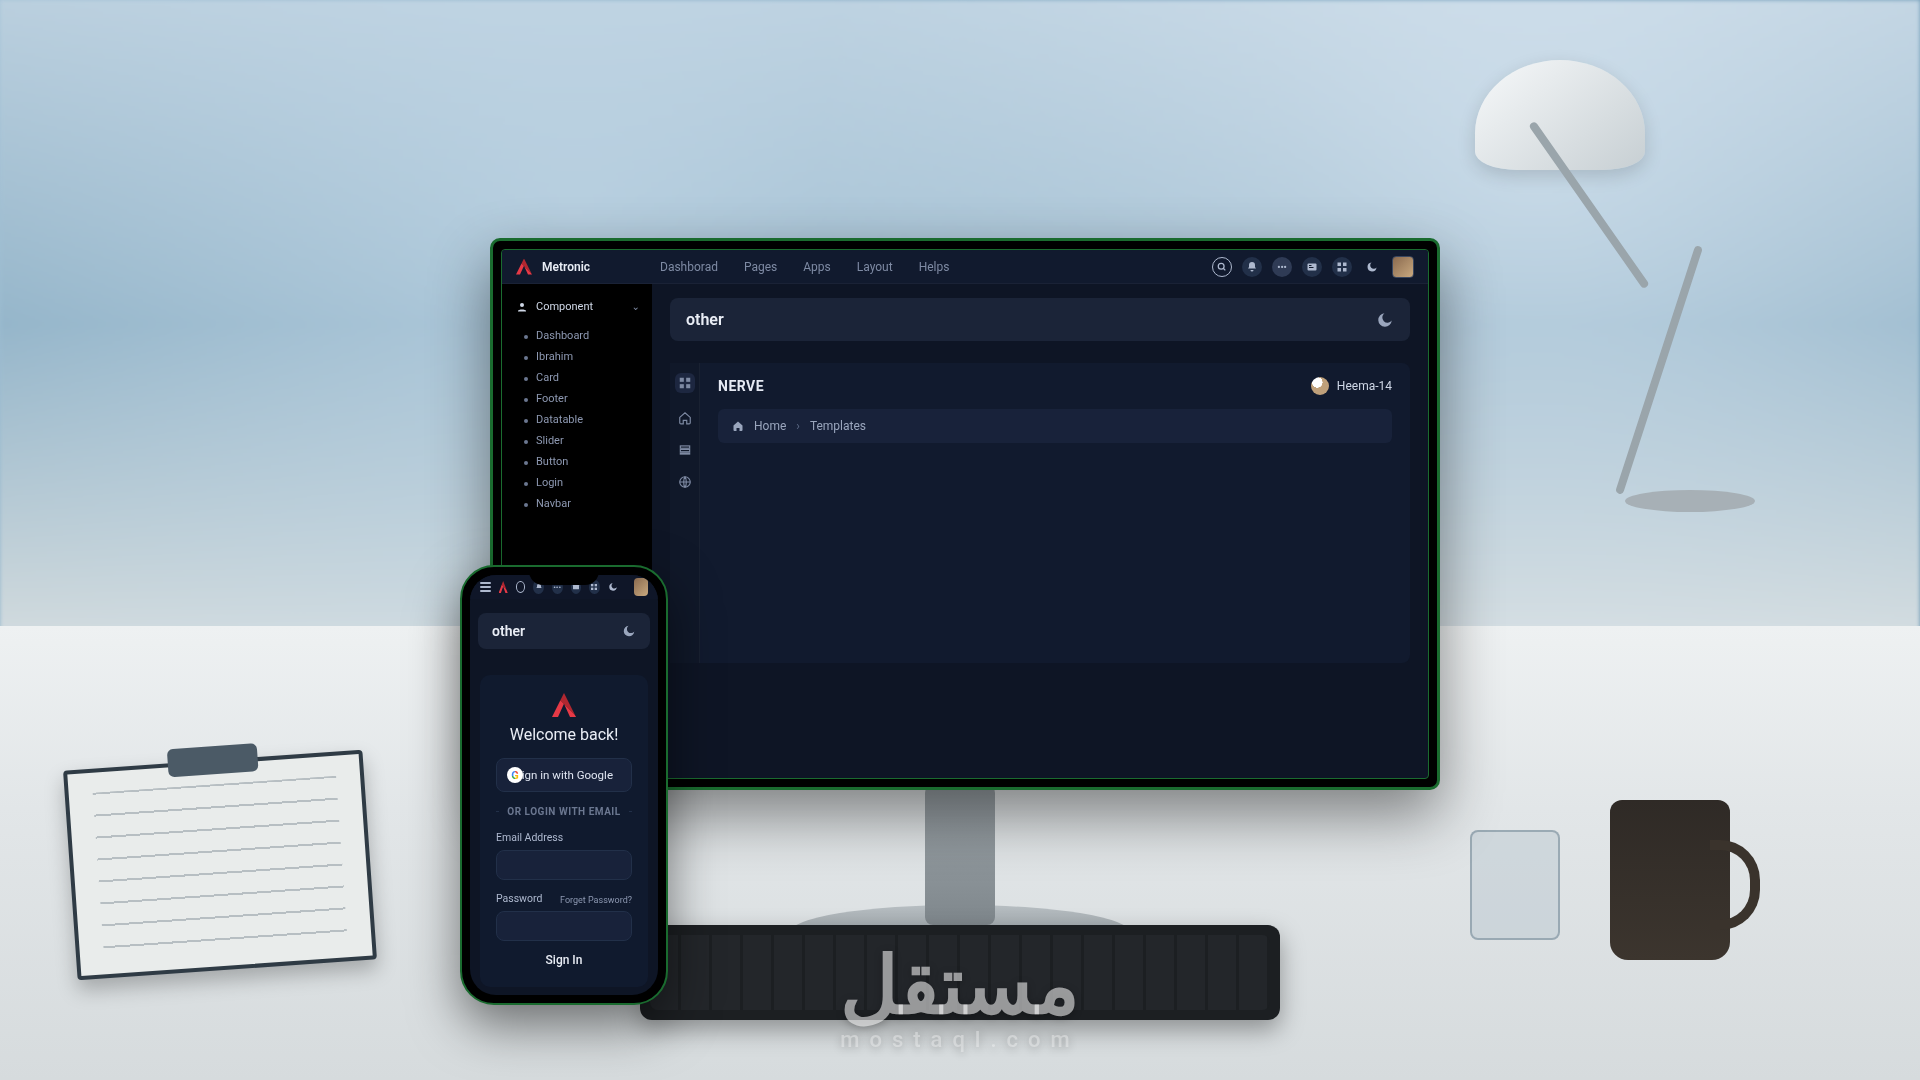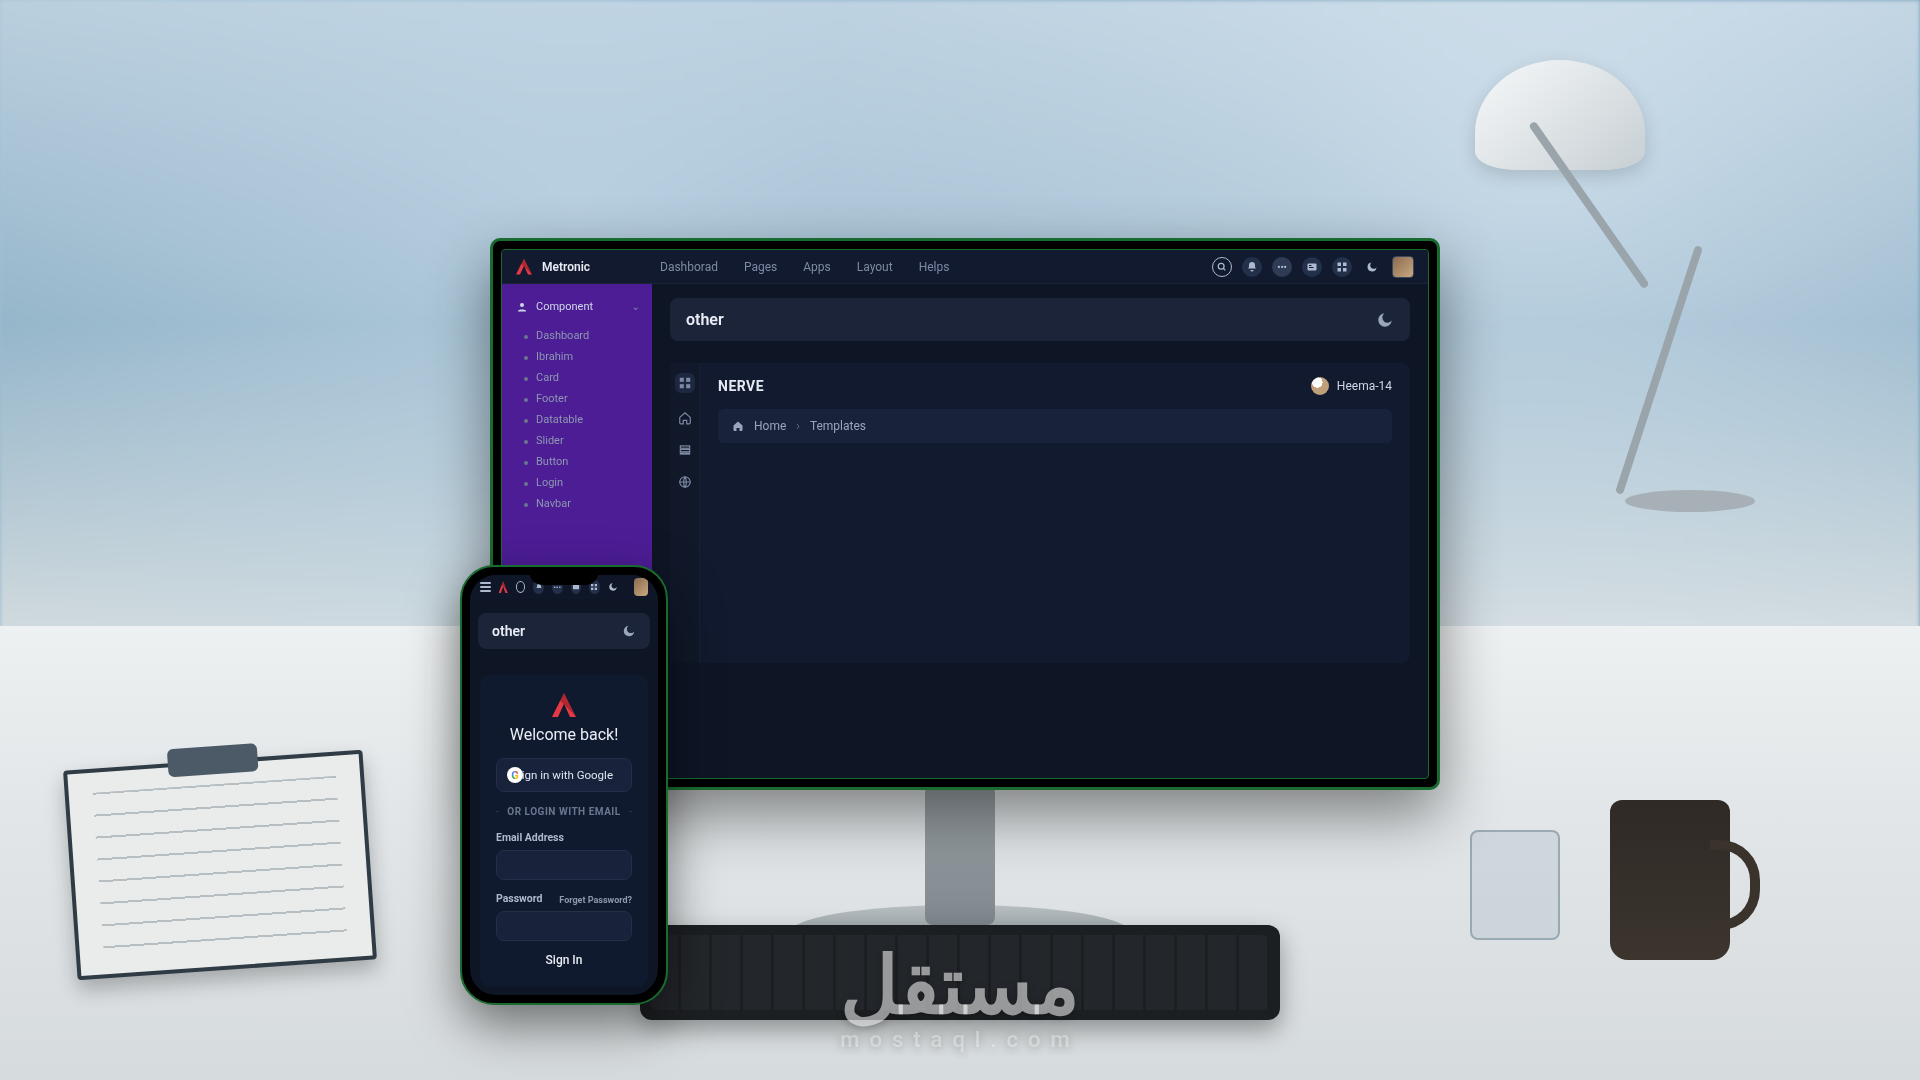--- a/index.html
+++ b/index.html
@@ -75,21 +75,21 @@
   .d-iconbtn {
     width:20px; height:20px; border-radius:50%; background:#223049; display:flex; align-items:center; justify-content:center; color:#aeb9cf; font-size:11px; cursor:pointer;
   }
   .d-iconbtn.search { background:transparent; border:1.5px solid #aeb9cf; }
   .d-iconbtn.msg { background:#2f3b55; font-weight:700; font-size:9px; }
   .d-iconbtn.people svg, .d-iconbtn.grid svg, .d-iconbtn.moon svg, .d-iconbtn.bell svg { width:12px; height:12px; }
   .d-avatar { width:22px; height:22px; border-radius:4px; background:linear-gradient(135deg,#8a6a4f,#c9a97f); border:1px solid #3a475f;}
 
   .d-body { position:absolute; top:34px; bottom:0; left:0; right:0; display:flex; }
 
-  .d-sidebar { width:150px; background:#4c1d95; padding:10px 8px; color:#9aa6bd; font-size:11px; }
+  .d-sidebar { width:150px; background:#000000; padding:10px 8px; color:#9aa6bd; font-size:11px; }
   .d-side-head { display:flex; align-items:center; gap:8px; color:#cfd7e6; padding:6px 6px; position:relative;}
   .d-side-head .chev { position:absolute; right:4px; color:#7e8aa3; font-size:10px;}
   .d-side-list { list-style:none; margin:6px 0 0 8px; }
   .d-side-list li { padding:4px 4px 4px 18px; position:relative; color:#8d98b1; cursor:pointer; }
   .d-side-list li::before { content:""; position:absolute; left:6px; top:10px; width:4px; height:4px; background:#6b7790; border-radius:50%; }
 
   .d-main { flex:1; padding:14px 18px 18px 18px; overflow:auto; }
 
   .d-titlebar {
     background:#1b2438; border-radius:8px; padding:12px 16px; display:flex; align-items:center; justify-content:space-between;
@@ -157,21 +157,21 @@
   .m-card .mlogo-lg { width:24px; height:24px; margin:0 auto 8px auto; background:linear-gradient(45deg,#e63946 50%,#b02730 50%); clip-path:polygon(50% 0,100% 100%,75% 100%,50% 45%,25% 100%,0 100%);}
   .m-welcome { text-align:center; font-size:16px; color:#e9edf5; margin-bottom:14px;}
   .m-google {
     display:flex; align-items:center; gap:12px; background:#18223a; border:1px solid #223049; border-radius:8px; padding:9px 12px; cursor:pointer;
     font-size:11.5px; color:#dfe5f1; justify-content:center; position:relative;
   }
   .m-google .gic { position:absolute; left:10px; width:16px; height:16px; border-radius:50%; background:#fff; display:flex; align-items:center; justify-content:center;}
   .m-google .gic span{ font-weight:700; font-size:11px; background:conic-gradient(#ea4335 0 25%,#fbbc05 0 50%,#34a853 0 75%,#4285f4 0 100%); -webkit-background-clip:text; background-clip:text; color:transparent;}
   .m-or { display:flex; align-items:center; gap:8px; margin:14px 0; font-size:10px; color:#6b7790; letter-spacing:.5px;font-weight:bold;}
   .m-or::before,.m-or::after{content:"";flex:1;height:1px;background:#223049;}
-  .m-label { font-size:10.5px; color:#aeb9cf; margin-bottom:6px; display:flex; justify-content:space-between; align-items:flex-end;font-weight:bold;}
+  .m-label { font-size:10.5px; color:#aeb9cf; margin-bottom:6px; display:flex; justify-content:space-between; align-items:flex-end;}
   .m-label a { font-size:9px; color:#8d98b1; text-decoration:none; cursor:pointer;}
   .m-input {
     width:100%; background:#18223a; border:1px solid #223049; border-radius:8px; height:30px; margin-bottom:12px;
   }
   .m-signin { text-align:center; font-size:12px; color:#e9edf5; margin-top:10px; cursor:pointer; font-weight:500;}
 
   
   svg { display:block; }
 </style>
 </head>

